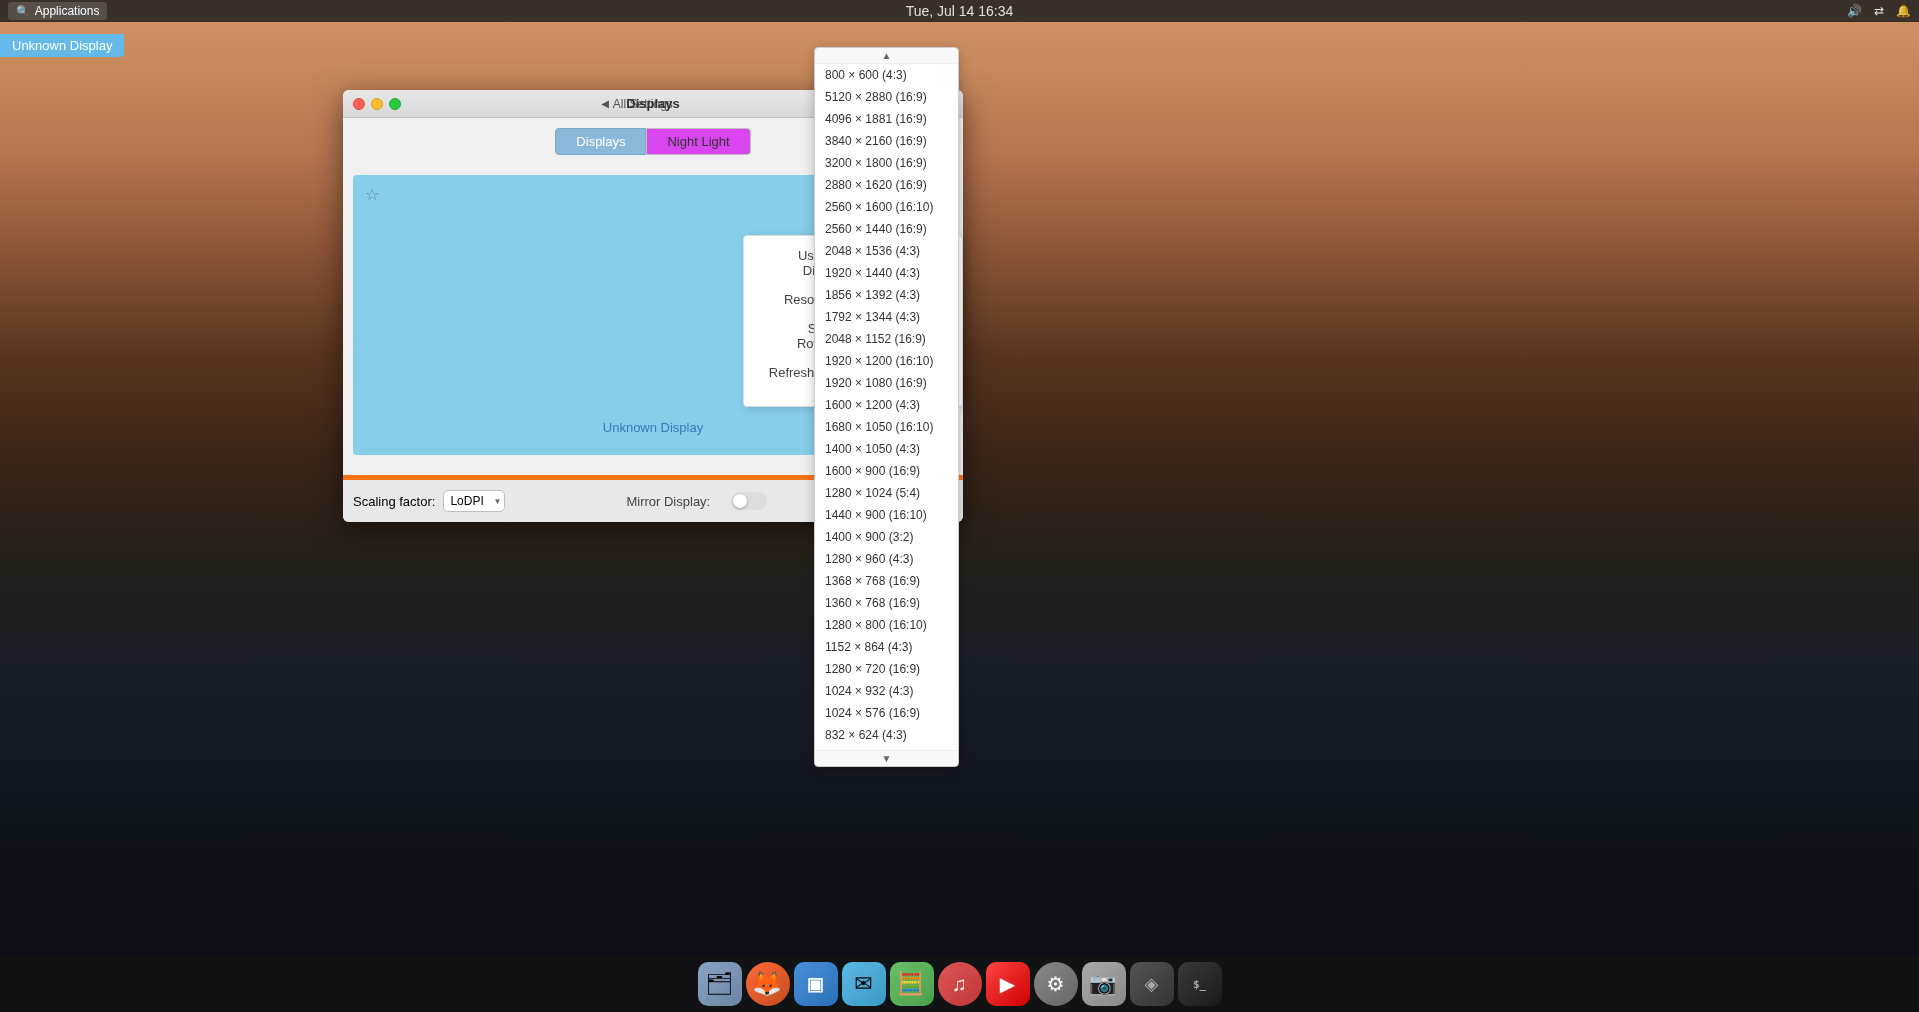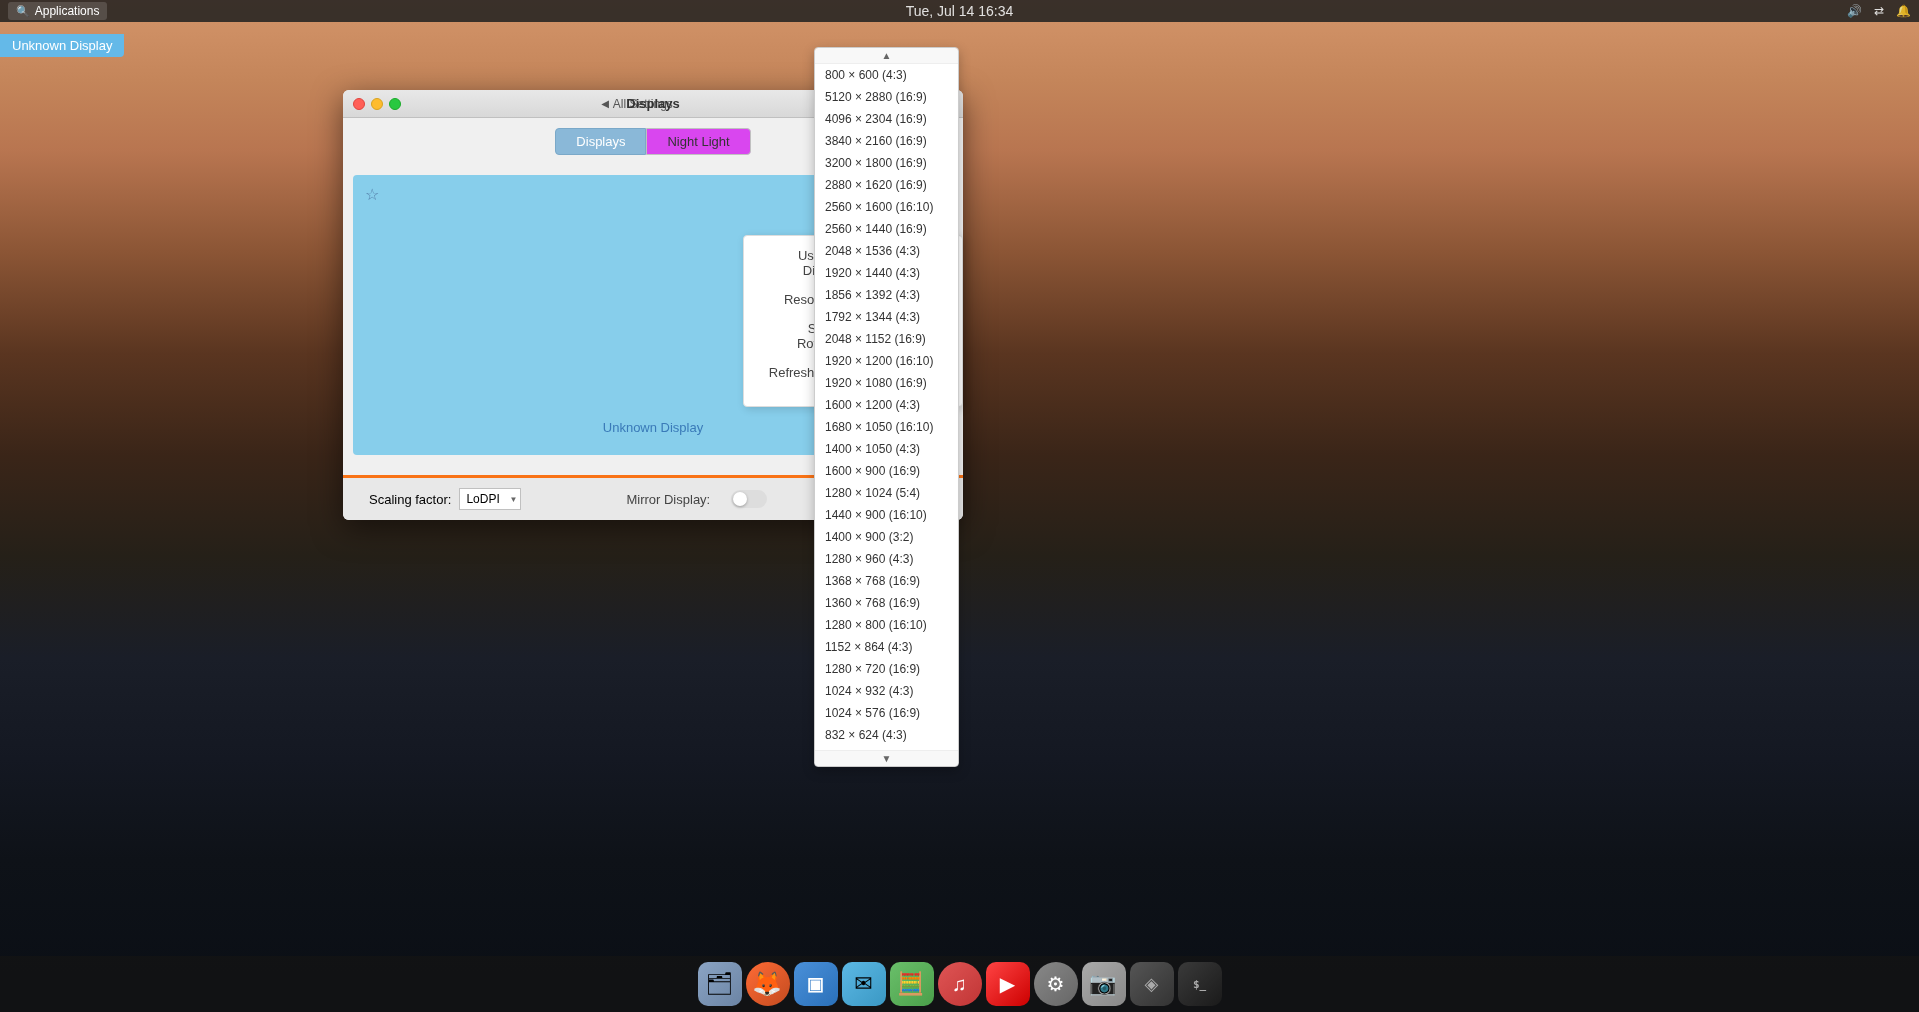--- a/index.html
+++ b/index.html
@@ -253,37 +253,37 @@
 
     .settings-value {
       flex: 1;
       color: #333;
     }
 
     .dialog-footer {
       display: flex;
       align-items: center;
       justify-content: space-between;
-      padding: 8px 26px;
+      padding: 8px 10px;
       background: #e8e8e8;
-      border-top: 3px solid #f97316;
+      border-top: 5px solid #f97316;
       border-radius: 0 0 6px 6px;
     }
 
     .scaling-section {
       display: flex;
       align-items: center;
       gap: 8px;
       font-size: 13px;
     }
 
     .scaling-select {
       padding: 3px 20px 3px 6px;
       border: 1px solid #c0c0c0;
-      border-radius: 0;
+      border-radius: 5px;
       background: white;
       font-size: 12px;
       appearance: none;
       -webkit-appearance: none;
       cursor: pointer;
     }
 
     .scaling-select-wrap {
       position: relative;
       display: inline-block;
@@ -540,21 +540,21 @@
       <span>Detect</span>
     </button>
   </div>
 </div>
 
 <div class="resolution-dropdown" id="res-dropdown">
   <div class="dropdown-scroll-up">▲</div>
 
   <div class="dropdown-item">800 × 600 (4:3)</div>
     <div class="dropdown-item">5120 × 2880 (16:9)</div>
-    <div class="dropdown-item">4096 × 2304 (16:9)</div>
+    <div class="dropdown-item">4096 × 1881 (16:9)</div>
     <div class="dropdown-item">3840 × 2160 (16:9)</div>
     <div class="dropdown-item">3200 × 1800 (16:9)</div>
     <div class="dropdown-item">2880 × 1620 (16:9)</div>
     <div class="dropdown-item">2560 × 1600 (16:10)</div>
     <div class="dropdown-item">2560 × 1440 (16:9)</div>
     <div class="dropdown-item">2048 × 1536 (4:3)</div>
     <div class="dropdown-item">1920 × 1440 (4:3)</div>
     <div class="dropdown-item">1856 × 1392 (4:3)</div>
     <div class="dropdown-item">1792 × 1344 (4:3)</div>
     <div class="dropdown-item">2048 × 1152 (16:9)</div>

